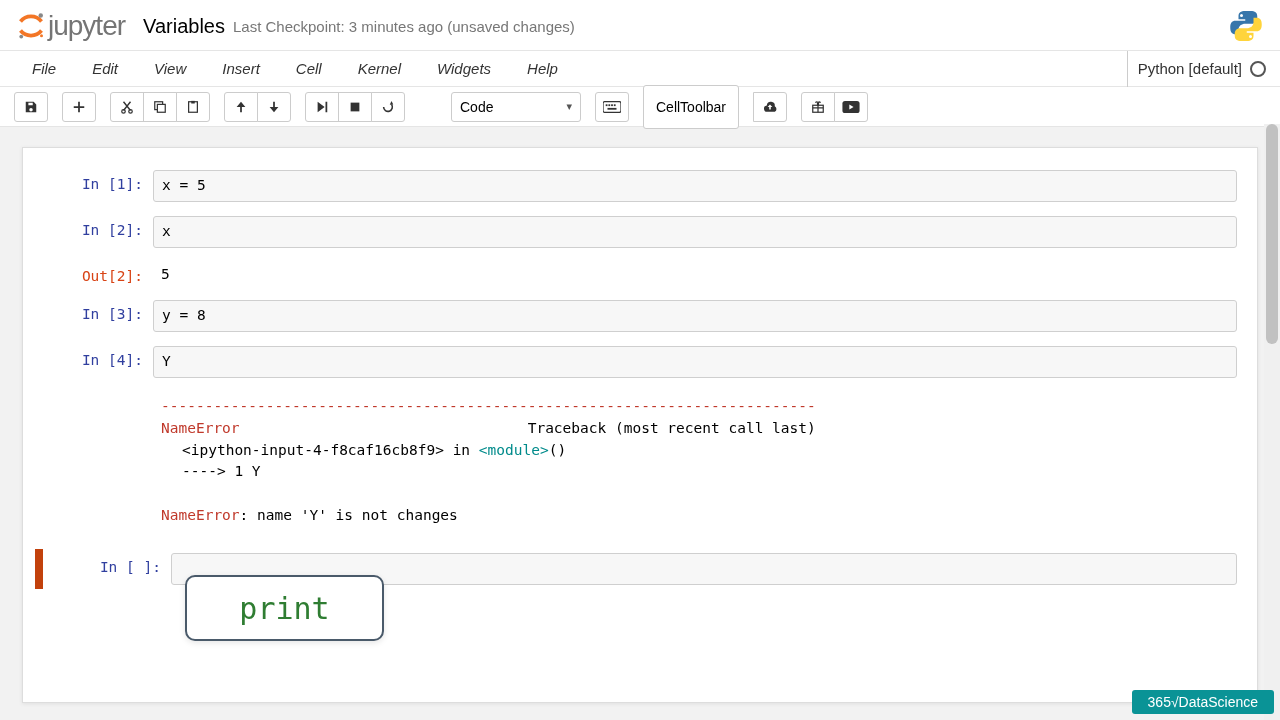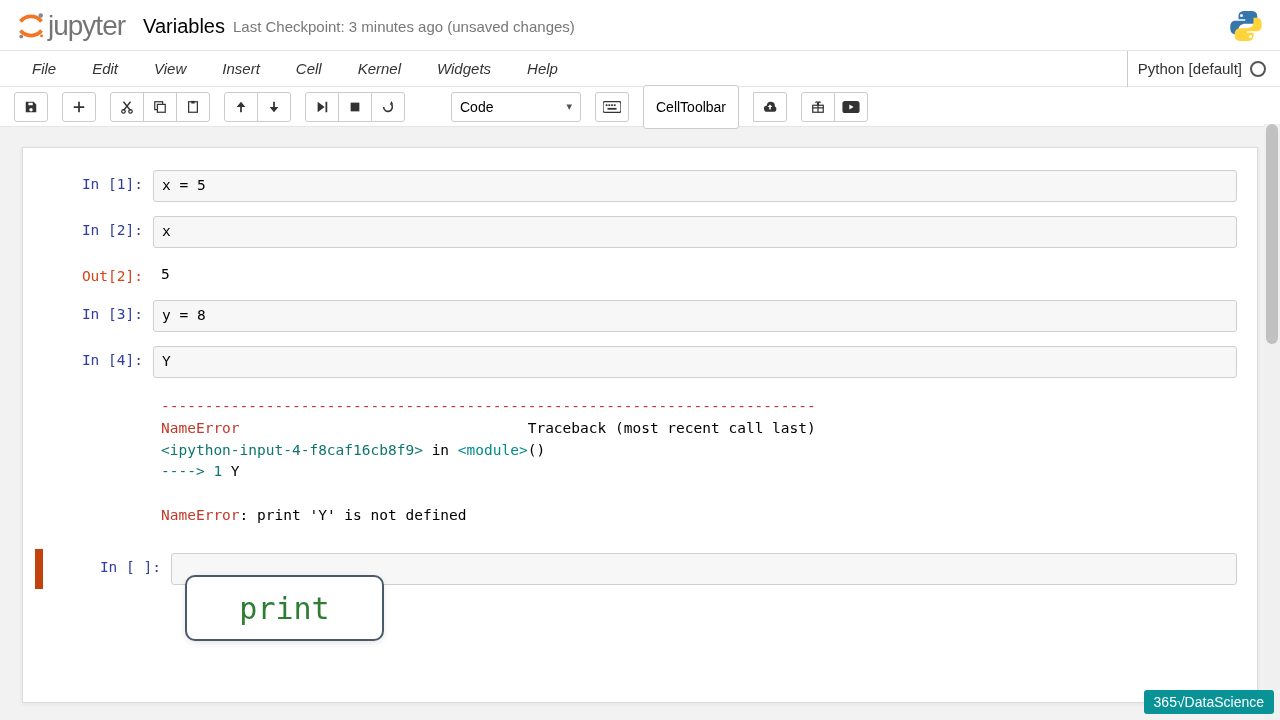--- a/index.html
+++ b/index.html
@@ -174,21 +174,21 @@
     font-size: 14.5px;
     min-height: 32px;
   }
   .output-area {
     flex: 1;
     padding: 4px 8px;
     font-family: monospace;
     font-size: 14.5px;
   }
   .err-red { color: #c0392b; }
-  .err-green { color: #0f766e; }
+  .err-green { color: #000000; margin-left: 21px; }
   .err-cyan { color: #008b8b; }
   .traceback { white-space: pre; line-height: 1.5; }
   .print-overlay {
     position: absolute;
     left: 185px;
     top: 575px;
     width: 199px;
     height: 66px;
     border: 2px solid #4a5a6a;
     border-radius: 10px;
@@ -201,21 +201,21 @@
     color: #2f7d32;
     box-shadow: 0 2px 6px rgba(0,0,0,0.1);
   }
   .watermark {
     position: absolute;
     right: 6px;
     bottom: 6px;
     background: #0a9396;
     color: #fff;
     font-size: 14px;
-    padding: 4px 10px;
+    padding: 4px 16px;
     border-radius: 3px;
     font-family: sans-serif;
   }
   .scrollbar-fake {
     position: absolute;
     right: 0;
     top: 124px;
     width: 16px;
     bottom: 0;
     background: #f0f0f0;
@@ -403,21 +403,21 @@
       <div class="prompt in-prompt">In&nbsp;[<span>4</span>]:</div>
       <div class="input-area">Y</div>
     </div>
     <div class="cell">
       <div class="prompt"></div>
       <div class="output-area traceback"><span class="err-red">---------------------------------------------------------------------------</span>
 <span class="err-red">NameError</span>                                 <span>Traceback (most recent call last)</span>
 <span class="err-green">&lt;ipython-input-4-f8caf16cb8f9&gt;</span><span> in </span><span class="err-cyan">&lt;module&gt;</span><span>()</span>
 <span class="err-green">----&gt; 1 </span><span>Y</span>
 
-<span class="err-red">NameError</span><span>: print 'Y' is not defined</span></div>
+<span class="err-red">NameError</span><span>: name 'Y' is not changes</span></div>
     </div>
 
     <div class="cell selected" style="margin-top:14px;">
       <div class="prompt in-prompt">In [ ]:</div>
       <div class="input-area"></div>
     </div>
 
   </div>
 </div>
 

